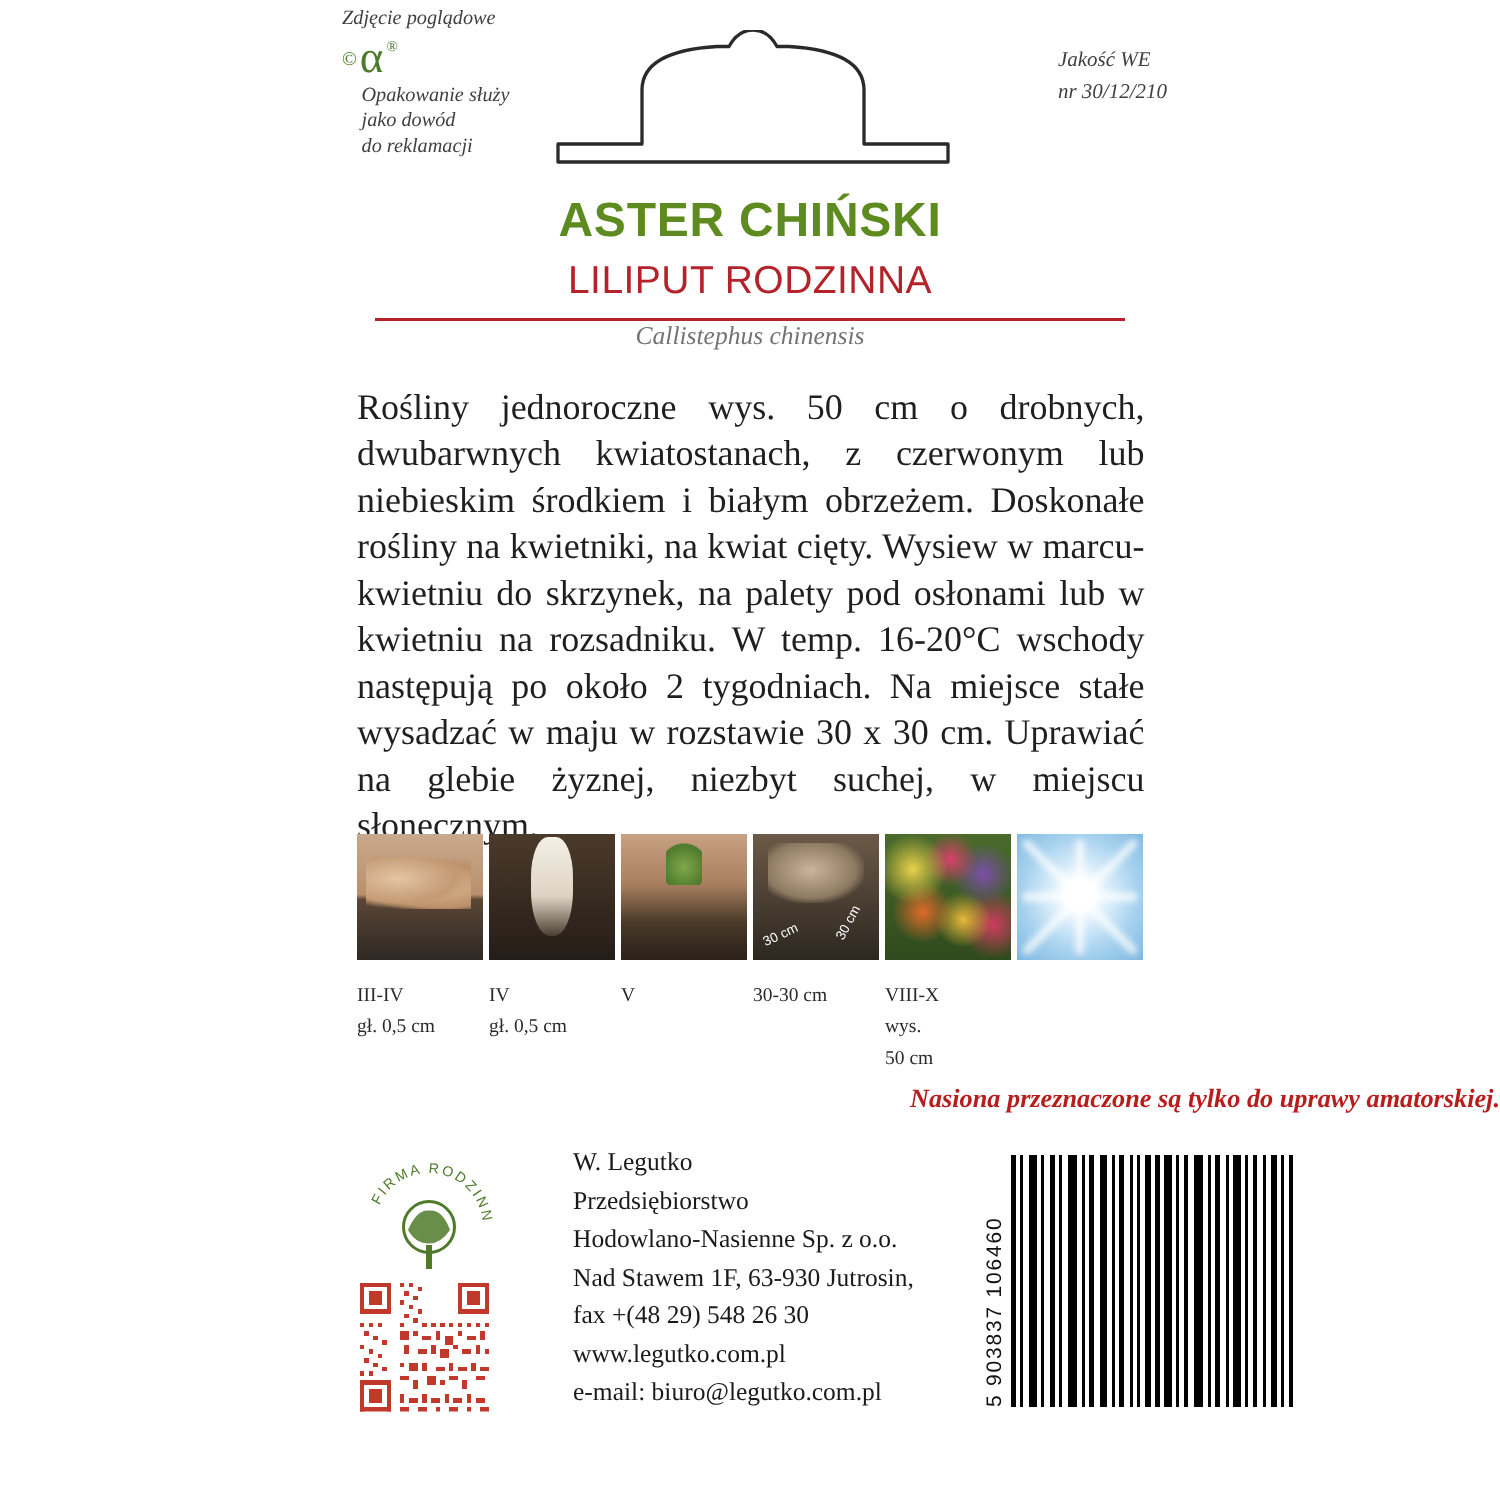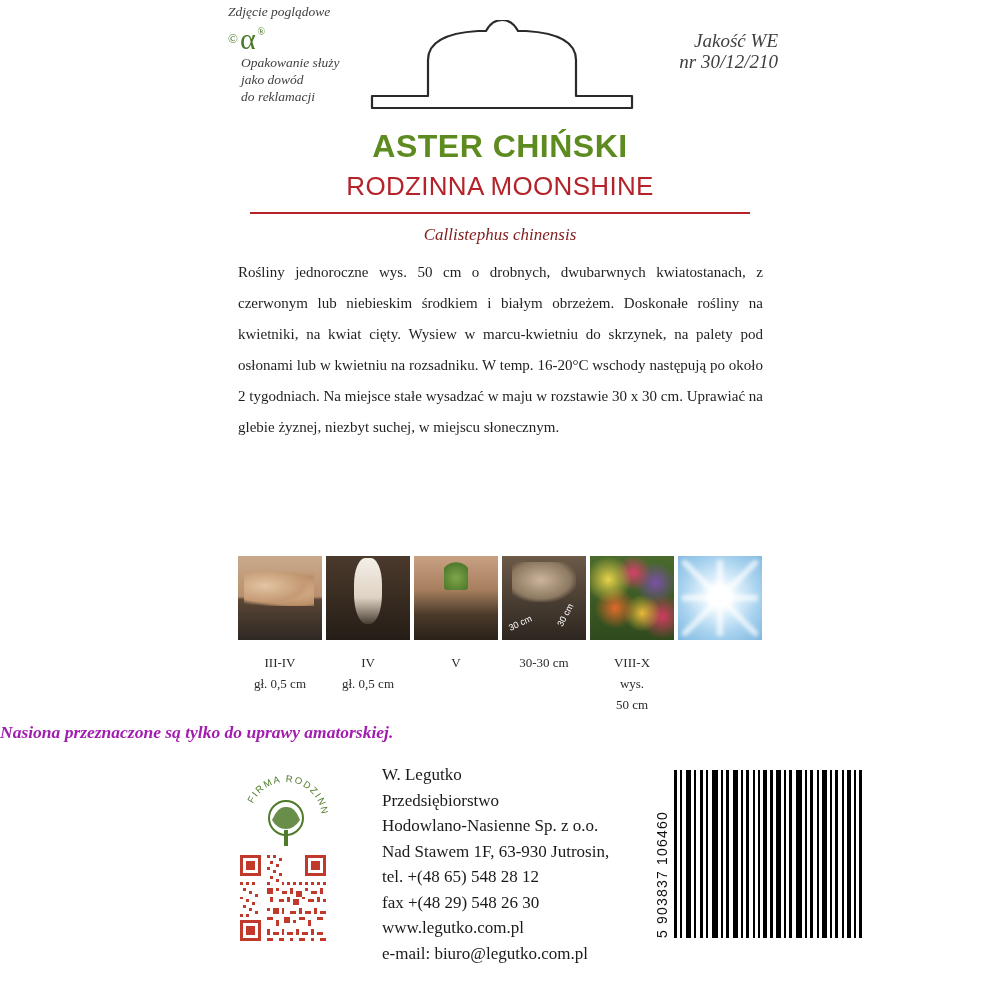--- a/index.html
+++ b/index.html
@@ -85,24 +85,23 @@
     left: 368px;
     top: 20px;
     width: 270px;
     height: 90px;
   }
 
   .top-right {
     position: absolute;
     right: 222px;
     top: 30px;
-    text-align: right;
     font-family: "Liberation Serif", serif;
     font-style: italic;
-    font-size: 19px;
+    font-size: 14px;
     line-height: 21px;
     color: #3f3f3f;
   }
 
   
   .titles {
     position: absolute;
     top: 128px;
     left: 0;
     width: 1000px;
@@ -125,32 +124,31 @@
   .rule {
     width: 500px;
     height: 2px;
     background: #b4232a;
     margin: 10px auto 0 auto;
   }
   .title-latin {
     font-family: "Liberation Serif", serif;
     font-style: italic;
     font-size: 17px;
-    color: #7f1d1d;
-    margin-top: 11px;
+    color: #737373;
   }
 
   
   .description {
     position: absolute;
     top: 257px;
     left: 238px;
     width: 525px;
     font-family: "Liberation Serif", serif;
-    font-size: 15px;
+    font-size: 24px;
     line-height: 31px;
     color: #1f1f1f;
     text-align: justify;
     text-justify: inter-word;
   }
 
   
   .picto-strip {
     position: absolute;
     top: 556px;
@@ -261,39 +259,39 @@
   
   .picto-labels {
     position: absolute;
     top: 652px;
     left: 238px;
     display: flex;
     gap: 4px;
   }
   .picto-label {
     width: 84px;
-    text-align: center;
+    text-align: left;
     font-family: "Liberation Serif", serif;
     font-size: 13px;
     line-height: 21px;
     color: #2a2a2a;
   }
 
   
   .amateur-note {
     position: absolute;
     top: 722px;
     left: 0;
     width: 1000px;
-    text-align: left;
+    text-align: right;
     font-family: "Liberation Serif", serif;
     font-weight: bold;
     font-style: italic;
     font-size: 17.5px;
-    color: #a21caf;
+    color: #b91c1c;
   }
 
   
   .logo-block {
     position: absolute;
     left: 238px;
     top: 768px;
     width: 96px;
     height: 96px;
   }
@@ -369,21 +367,21 @@
     </svg>
 
     <div class="top-right">
       <div>Jakość WE</div>
       <div>nr 30/12/210</div>
     </div>
   </div>
 
   <div class="titles">
     <div class="title-main">ASTER CHIŃSKI</div>
-    <div class="title-sub">RODZINNA MOONSHINE</div>
+    <div class="title-sub">LILIPUT RODZINNA</div>
     <div class="rule"></div>
     <div class="title-latin">Callistephus chinensis</div>
   </div>
 
   <div class="description">Rośliny jednoroczne wys. 50 cm o drobnych, dwubarwnych kwiatostanach, z czerwonym lub niebieskim środkiem i białym obrzeżem. Doskonałe rośliny na kwietniki, na kwiat cięty. Wysiew w marcu-kwietniu do skrzynek, na palety pod osłonami lub w kwietniu na rozsadniku. W temp. 16-20°C wschody następują po około 2 tygodniach. Na miejsce stałe wysadzać w maju w rozstawie 30 x 30 cm. Uprawiać na glebie żyznej, niezbyt suchej, w miejscu słonecznym.</div>
 
   <div class="picto-strip">
     <div class="picto picto-1"></div>
     <div class="picto picto-2"></div>
     <div class="picto picto-3"></div>
@@ -532,21 +530,20 @@
         <rect x="24" y="28" width="1" height="1"></rect>
         <rect x="27" y="28" width="2" height="1"></rect>
     </g>
   </svg>
 
   <div class="address">
     <div>W. Legutko</div>
     <div>Przedsiębiorstwo</div>
     <div>Hodowlano-Nasienne Sp. z o.o.</div>
     <div>Nad Stawem 1F, 63-930 Jutrosin,</div>
-    <div>tel. +(48 65) 548 28 12</div>
     <div>fax  +(48 29) 548 26 30</div>
     <div>www.legutko.com.pl</div>
     <div>e-mail: biuro@legutko.com.pl</div>
   </div>
 
   <div class="barcode-wrap">
     <div class="barcode-number">5 903837 106460</div>
     <svg class="barcode" viewBox="0 0 193 168" preserveAspectRatio="none" shape-rendering="crispEdges">
       <rect width="193" height="168" fill="#ffffff"></rect>
       <g fill="#000000">

